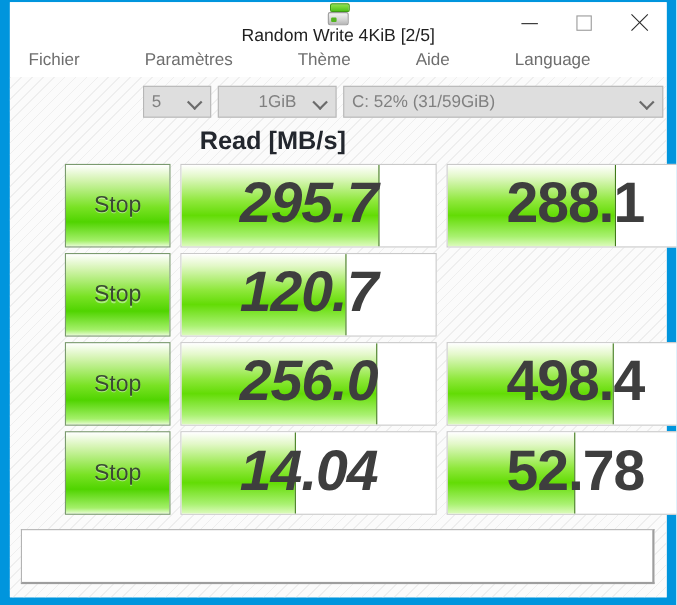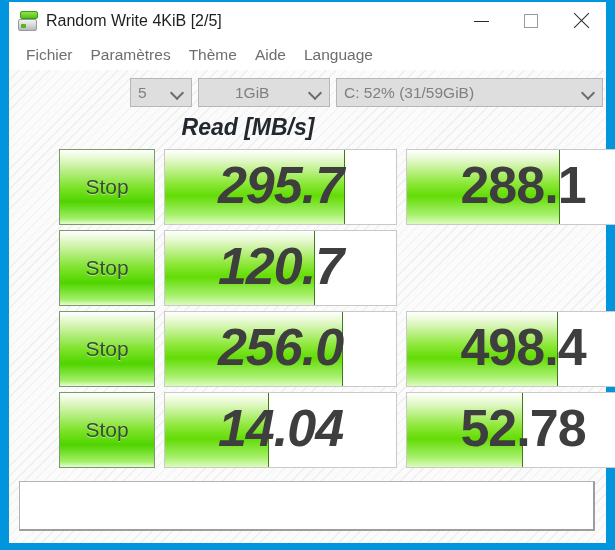--- a/index.html
+++ b/index.html
@@ -24,20 +24,21 @@
     border-top: 2px solid #0095DD;
   }
 
   
   #titlebar {
     position: relative;
     height: 38px;
     background: #ffffff;
     display: flex;
     align-items: center;
+    flex-direction: column;
   }
   #app-icon {
     width: 22px; height: 22px;
     margin-left: 8px; margin-right: 7px;
     position: relative; flex: none;
   }
   .icon-body {
     position: absolute; left: 1px; top: 9px;
     width: 19px; height: 12px;
     background: linear-gradient(180deg,#f2f2f2 0%,#d6d6d6 55%,#b8b8b8 100%);
@@ -90,20 +91,21 @@
   }
   .glyph-close::before { transform: rotate(45deg); }
   .glyph-close::after  { transform: rotate(-45deg); }
 
   
   #menubar {
     height: 30px;
     background: #ffffff;
     display: flex; align-items: center;
     padding-left: 8px;
+    gap: 41px;
   }
   .menu-item {
     font-size: 15.5px;
     color: #6e6e6e;
     padding: 0 9px;
     white-space: nowrap;
     font-family: "Liberation Sans", sans-serif;
   }
 
   
@@ -146,38 +148,37 @@
   }
   .sel .chev::before {
     content: ""; position: absolute;
     left: 1px; top: 2px;
     width: 8px; height: 8px;
     border-right: 2px solid #6b6b6b;
     border-bottom: 2px solid #6b6b6b;
     transform: rotate(45deg);
   }
   #sel-count { width: 62px; }
-  #sel-size  { width: 132px; padding-left: 36px; }
+  #sel-size  { width: 108px; padding-left: 36px; }
   #sel-drive { flex: 1; }
 
   
   #headers {
     position: absolute;
     left: 121px; top: 44px;
     width: 473px;
     display: flex;
   }
   .col-head {
     font-size: 23px;
     font-weight: bold;
     color: #23272e;
     text-align: center;
     font-family: "Liberation Sans", sans-serif;
     white-space: nowrap;
-    font-style: italic;
   }
   #head-read  { width: 236px; }
   #head-write { width: 237px; }
 
   
   #rows {
     position: absolute;
     left: 10px; top: 79px;
     width: 595px;
   }

